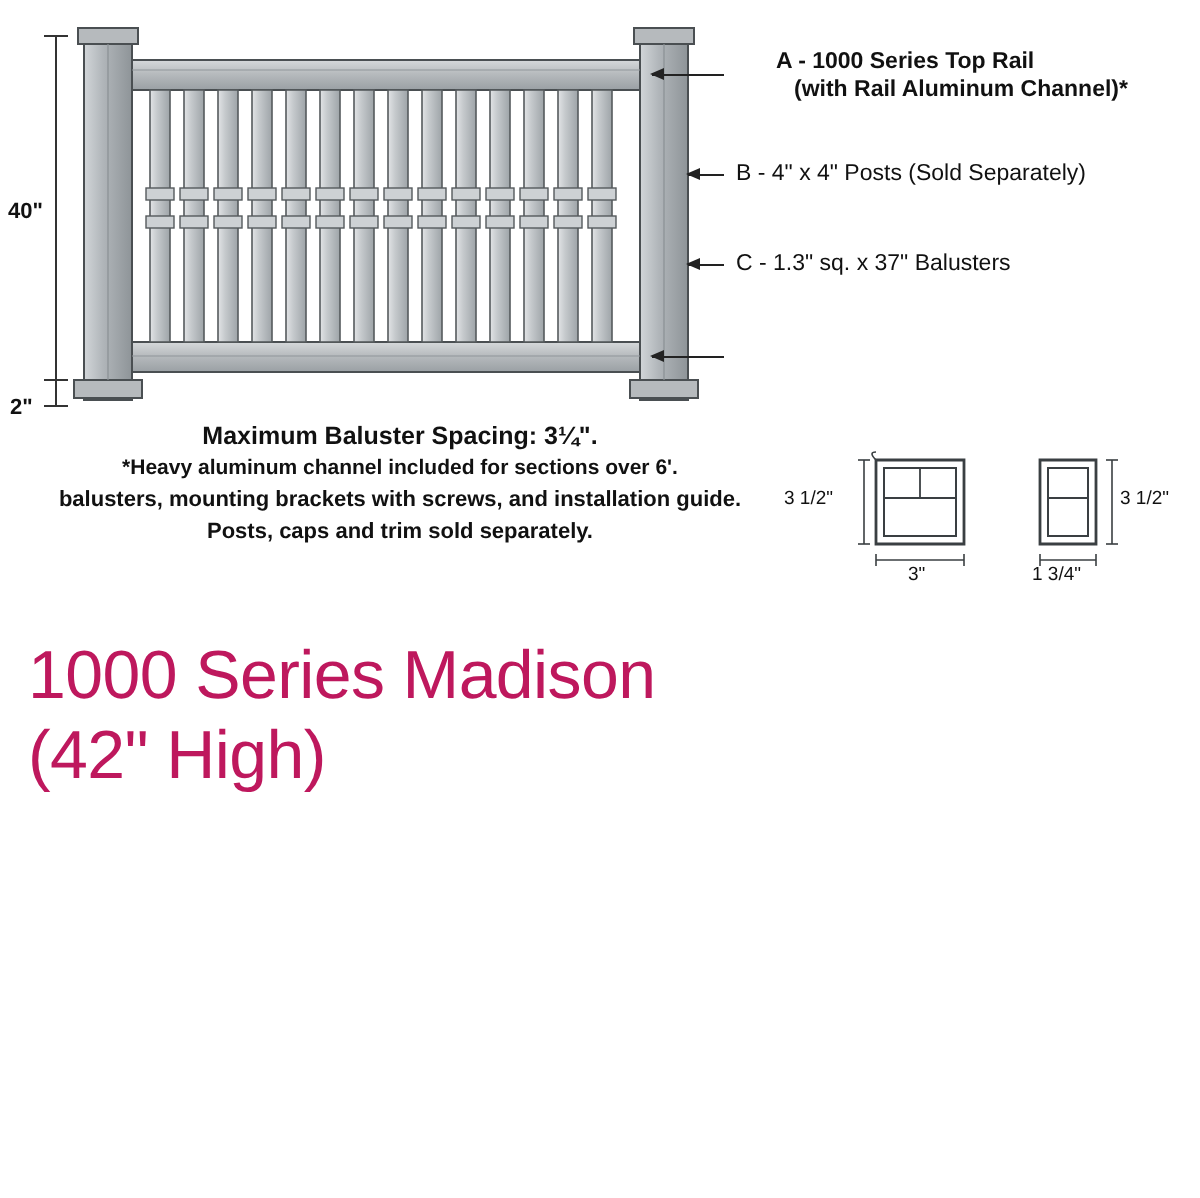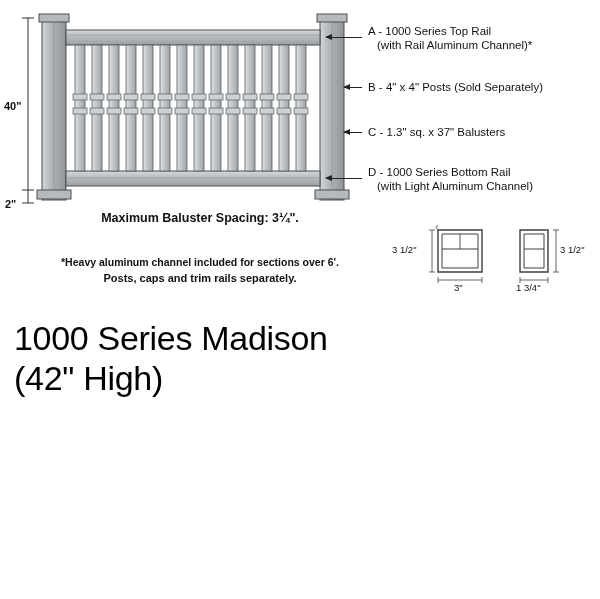--- a/index.html
+++ b/index.html
@@ -52,34 +52,34 @@
     position:absolute;
     width:380px;
     left:10px;
     text-align:center;
     font-size:11px;
     line-height:16px;
     font-weight:bold;
     color:#111;
   }
   .spec .l1{font-size:12.5px;}
-  .spec .l2{font-size:10.5px;margin-top:28px;}
+  .spec .l2{font-size:10.5px;}
 
   
   #profiles{position:absolute;left:420px;top:218px;width:170px;height:90px;}
   .prof-dim{position:absolute;font-size:9.5px;color:#111;}
 
   
   .title{
     position:absolute;
     left:14px;top:318px;
     font-size:34px;
     line-height:40px;
     font-weight:400;
-    color:#000000;
+    color:#be185d;
     letter-spacing:-0.3px;
   }
 </style>
 </head>
 <body>
 
 <div class="stage">
 
   <div id="railing">
     <svg width="340" height="200" viewBox="0 0 340 200">
@@ -215,42 +215,39 @@
 
     <div class="dim" style="left:-16px;top:92px;">40"</div>
     <div class="dim" style="left:-15px;top:190px;">2"</div>
   </div>
 
   <div class="arrow" style="left:326px;top:37px;width:36px;"></div>
   <div class="arrow" style="left:344px;top:87px;width:18px;"></div>
   <div class="arrow" style="left:344px;top:132px;width:18px;"></div>
   <div class="arrow" style="left:326px;top:178px;width:36px;"></div>
 
-  <div class="callout" style="left:368px;top:24px;">
+  <div class="callout" style="left:388px;top:24px;font-weight:bold;">
     <span>A - 1000 Series Top Rail</span>
     <span class="sub">(with Rail Aluminum Channel)*</span>
   </div>
 
   <div class="callout" style="left:368px;top:80px;">
     <span>B - 4" x 4" Posts (Sold Separately)</span>
   </div>
 
   <div class="callout" style="left:368px;top:125px;">
     <span>C - 1.3" sq. x 37" Balusters</span>
   </div>
 
-  <div class="callout" style="left:368px;top:165px;">
-    <span>D - 1000 Series Bottom Rail</span>
-    <span class="sub">(with Light Aluminum Channel)</span>
-  </div>
 
   <div class="spec" style="top:210px;">
     <div class="l1">Maximum Baluster Spacing: 3¼".</div>
     <div class="l2">*Heavy aluminum channel included for sections over 6'.</div>
-    <div>Posts, caps and trim rails separately.</div>
+    <div>balusters, mounting brackets with screws, and installation guide.</div>
+    <div>Posts, caps and trim sold separately.</div>
   </div>
 
   <div id="profiles">
     <svg width="170" height="92" viewBox="0 0 170 92">
 
       <g>
         <path d="M18,12 L62,12 L62,54 L18,54 Z" fill="#ffffff" stroke="#3a3f42" stroke-width="1.4"></path>
         <path d="M22,16 L58,16 L58,50 L22,50 Z" fill="#ffffff" stroke="#3a3f42" stroke-width="1"></path>
         <line x1="22" y1="31" x2="58" y2="31" stroke="#3a3f42" stroke-width="1"></line>
         <line x1="40" y1="16" x2="40" y2="31" stroke="#3a3f42" stroke-width="0.9"></line>

